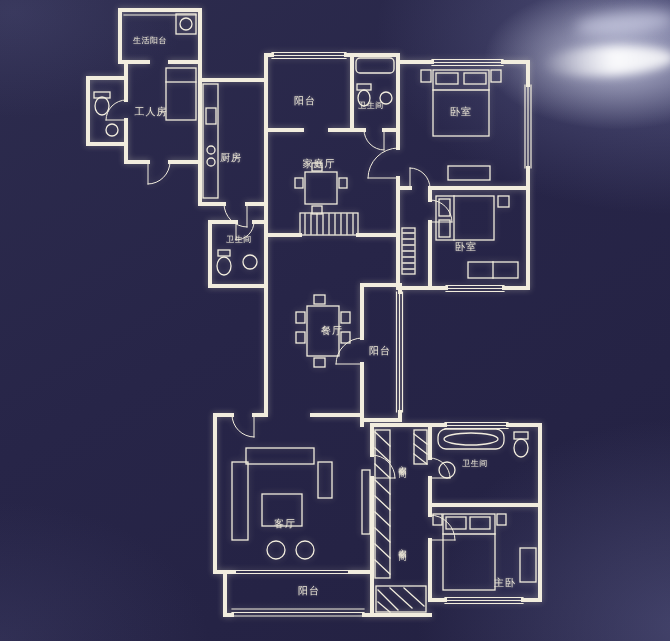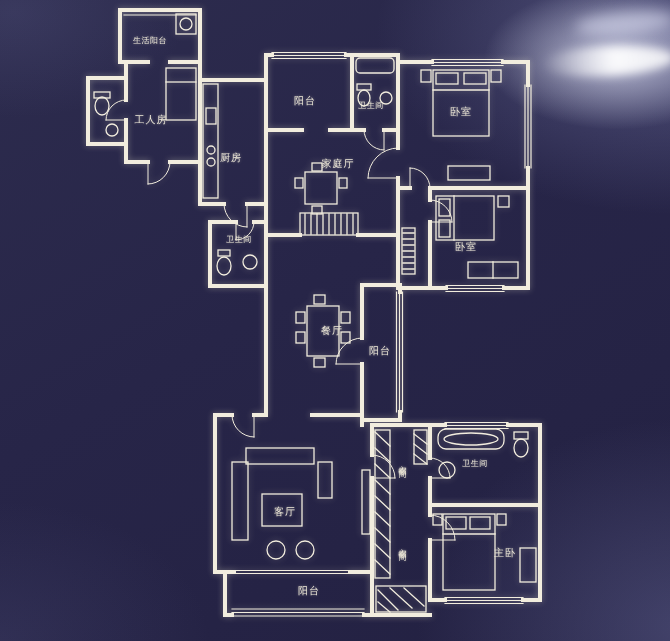--- a/index.html
+++ b/index.html
@@ -258,30 +258,30 @@
           <path d="M372,478 L395,478"></path>
         <path d="M430,458 A20,20 0 0 1 450,478"></path>
           <path d="M430,478 L450,478"></path>
         <path d="M430,515 A25,25 0 0 1 455,540"></path>
           <path d="M430,540 L455,540"></path>
       </g>
     </g>
   </svg>
 
   <div class="room-label small" style="left:150px;top:40px">生活阳台</div>
-  <div class="room-label" style="left:151px;top:120px">工人房</div>
+  <div class="room-label" style="left:151px;top:112px">工人房</div>
   <div class="room-label" style="left:231px;top:158px">厨房</div>
   <div class="room-label" style="left:305px;top:101px">阳台</div>
   <div class="room-label small" style="left:371px;top:105px">卫生间</div>
   <div class="room-label" style="left:461px;top:112px">卧室</div>
-  <div class="room-label" style="left:338px;top:164px">家庭厅</div>
+  <div class="room-label" style="left:319px;top:164px">家庭厅</div>
   <div class="room-label small" style="left:239px;top:239px">卫生间</div>
   <div class="room-label" style="left:466px;top:247px">卧室</div>
   <div class="room-label" style="left:332px;top:331px">餐厅</div>
   <div class="room-label" style="left:380px;top:351px">阳台</div>
-  <div class="room-label" style="left:285px;top:512px">客厅</div>
+  <div class="room-label" style="left:285px;top:524px">客厅</div>
   <div class="room-label small vert" style="left:401px;top:462px">衣帽间</div>
   <div class="room-label small vert" style="left:401px;top:545px">衣帽间</div>
   <div class="room-label small" style="left:475px;top:463px">卫生间</div>
-  <div class="room-label" style="left:505px;top:553px">主卧</div>
+  <div class="room-label" style="left:505px;top:583px">主卧</div>
   <div class="room-label" style="left:309px;top:591px">阳台</div>
 
 </div>
 
 </body></html>

